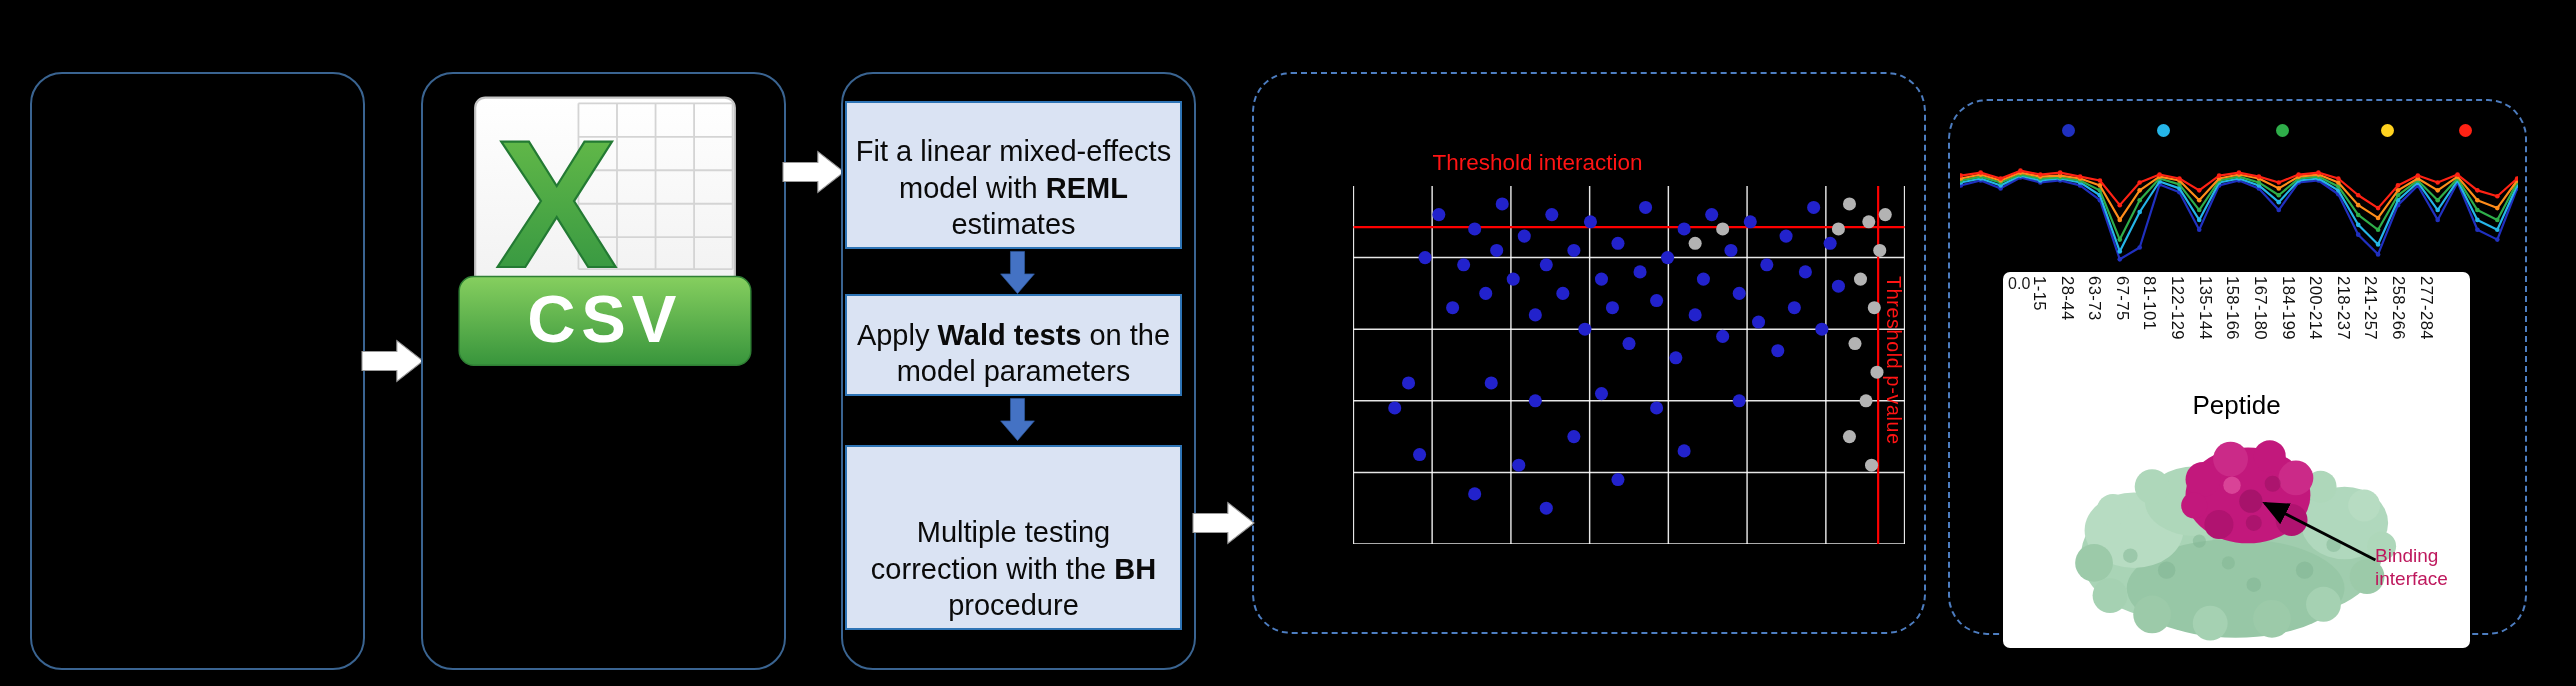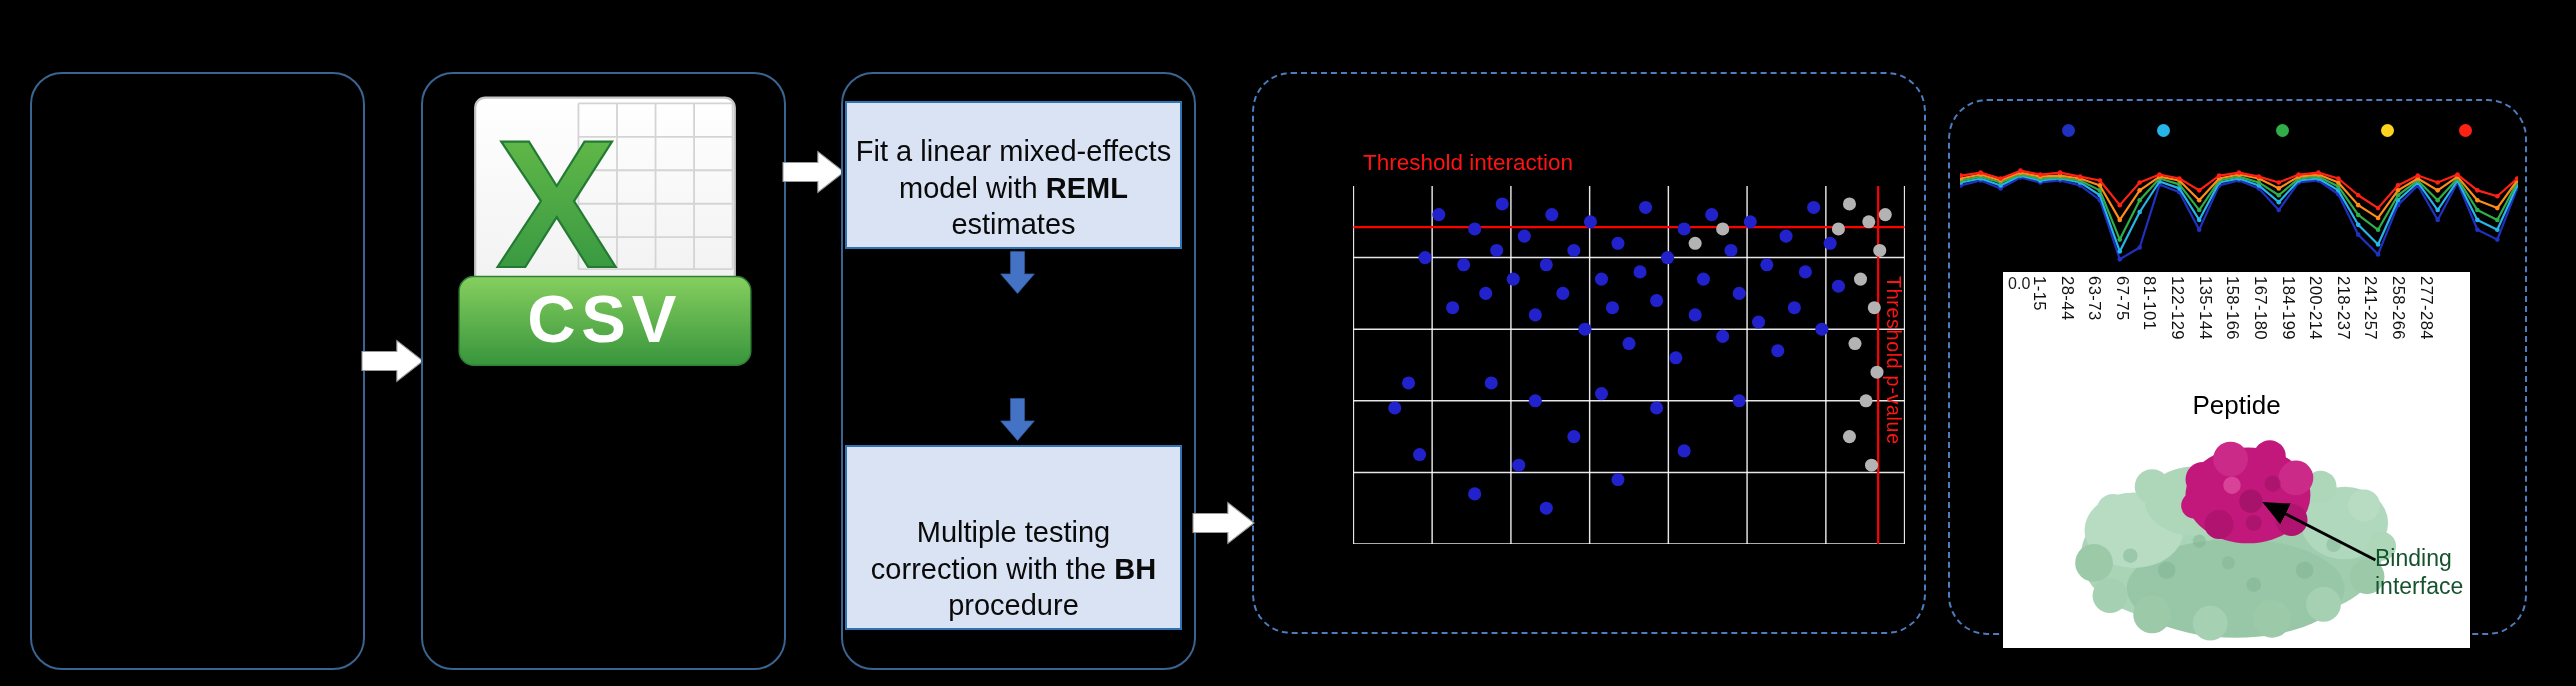--- a/index.html
+++ b/index.html
@@ -15,39 +15,39 @@
 
   
   .step{position:absolute;left:2px;width:337px;background:#dae3f3;border:2.2px solid #2e74b5;
         color:#0a0a0a;font-size:29px;line-height:1.26;text-align:center;
         display:flex;align-items:flex-end;justify-content:center;padding:4.4px 7.3px;box-sizing:border-box;}
   .step b{font-weight:700;}
 
   .csv-svg{position:absolute;left:26px;top:22px;}
 
   
-  .volcano-title{position:absolute;left:109px;top:76px;width:349px;
+  .volcano-title{position:absolute;left:109px;top:76px;width:349px;text-align:center;
                  color:#ff1414;font-size:22.5px;}
   .volcano-plot{position:absolute;left:99px;top:112px;width:552px;height:358px;}
   .side-label{position:absolute;left:628px;top:202px;color:#ff1414;font-size:19.6px;
               writing-mode:vertical-rl;letter-spacing:0.7px;}
 
   
   #legend-dots{position:absolute;left:10.2px;top:22.5px;width:558px;height:14.5px;}
   .legend-dot{position:absolute;top:0;width:13px;height:13px;border-radius:50%;}
   #uptake-svg{position:absolute;left:10.2px;top:54px;}
-  .white-panel{position:absolute;left:53px;top:171px;width:467px;height:376px;background:#fff;}
+  .white-panel{position:absolute;left:53px;top:171px;width:467px;height:376px;background:#fff;border-radius:7px;}
   .ytick{position:absolute;left:5.1px;top:2.9px;font-size:16px;color:#1a1a1a;}
   #peptide-labels{position:absolute;left:26px;top:4.4px;width:422px;height:113px;}
   .peptide-label{position:absolute;top:0;writing-mode:vertical-rl;font-size:16.7px;color:#111;
                  height:110px;letter-spacing:0.4px;}
   .x-label{position:absolute;left:0;top:118px;width:100%;text-align:center;font-size:26px;color:#000;}
   #protein-svg{position:absolute;left:62px;top:142px;}
   #annotation-arrow-svg{position:absolute;left:0;top:0;pointer-events:none;}
-  .binding-label{position:absolute;left:372px;top:273px;width:93px;font-size:23px;color:#14532d;line-height:1.2;}
+  .binding-label{position:absolute;left:372px;top:273px;width:93px;font-size:19px;color:#be185d;line-height:1.2;}
 </style>
 </head>
 <body>
 
 <div class="canvas">
 
   <div class="obox" style="left:30px;top:72px;width:335px;height:598px;"></div>
 
   <svg class="arrow-svg" style="left:362px;top:339px;" width="61" height="44" viewBox="0 0 84 60">
     <polygon points="0,17 48,17 48,2 84,30 48,58 48,43 0,43" fill="#ffffff" stroke="#9a9a9a" stroke-width="1.5"></polygon>
@@ -96,20 +96,23 @@
   <div class="obox" style="left:841px;top:72px;width:355px;height:598px;">
 
     <div class="step" style="top:27px;height:148px;">
       <div class="step-text"><span>Fit a linear mixed-effects model with </span><b>REML</b><span> estimates</span></div>
     </div>
 
     <svg class="arrow-svg" style="left:154px;top:176px;" width="41" height="45" viewBox="0 0 56 64">
       <polygon points="18,2 38,2 38,34 52,34 28,62 4,34 18,34" fill="#4472c4" stroke="#2e5a9e" stroke-width="1"></polygon>
     </svg>
 
+    <div class="step" style="top:220px;height:102px;">
+      <div class="step-text"><span>Apply </span><b>Wald tests</b><span> on the model parameters</span></div>
+    </div>
 
     <svg class="arrow-svg" style="left:154px;top:323px;" width="41" height="45" viewBox="0 0 56 64">
       <polygon points="18,2 38,2 38,34 52,34 28,62 4,34 18,34" fill="#4472c4" stroke="#2e5a9e" stroke-width="1"></polygon>
     </svg>
 
     <div class="step" style="top:371px;height:185px;">
       <div class="step-text"><span>Multiple testing correction with the </span><b>BH</b><span> procedure</span></div>
     </div>
   </div>
 

